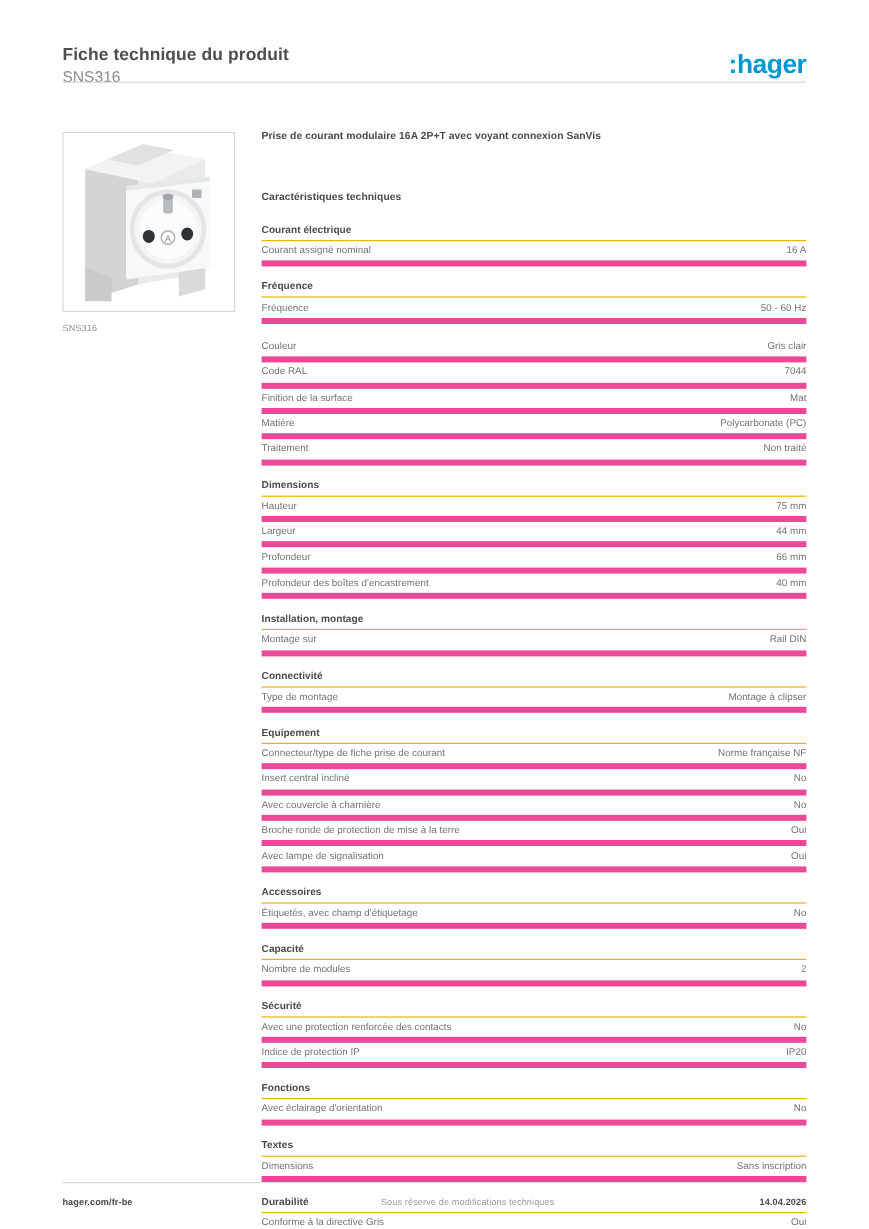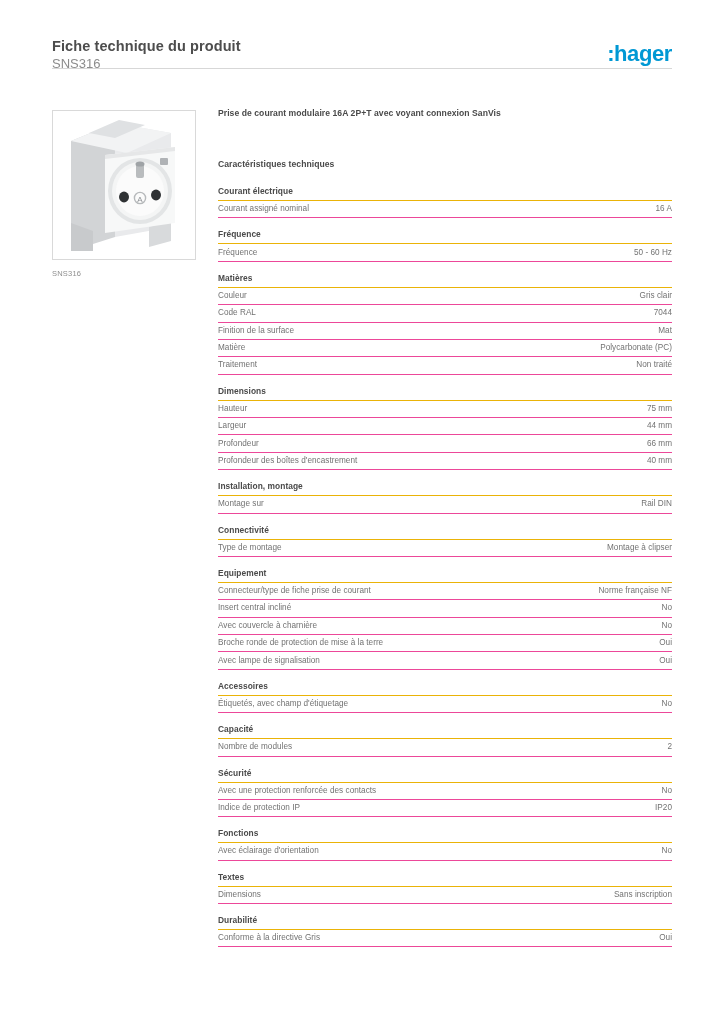--- a/index.html
+++ b/index.html
@@ -131,21 +131,21 @@
     color: #4a4a4a;
     letter-spacing: 0.05px;
     padding-bottom: 3px;
     border-bottom: 1px solid #eab308;
     line-height: 11px;
   }
   .spec-row {
     display: flex;
     justify-content: space-between;
     align-items: baseline;
-    border-bottom: 1px solid #ec4899;
+    border-bottom: 5px solid #ec4899;
     padding: 3.2px 0 3.2px 0;
     line-height: 10px;
   }
   .spec-label {
     font-size: 8.2px;
     color: #727272;
     letter-spacing: 0.02px;
     padding-right: 12px;
   }
   .spec-value {
@@ -256,21 +256,20 @@
             </div>
           </div>
           <div class="spec-group">
             <div class="group-title">Fréquence</div>
             <div class="spec-row">
               <div class="spec-label">Fréquence</div>
               <div class="spec-value">50 - 60 Hz</div>
             </div>
           </div>
           <div class="spec-group">
-            <div class="group-title">Matières</div>
             <div class="spec-row">
               <div class="spec-label">Couleur</div>
               <div class="spec-value">Gris clair</div>
             </div>
             <div class="spec-row">
               <div class="spec-label">Code RAL</div>
               <div class="spec-value">7044</div>
             </div>
             <div class="spec-row">
               <div class="spec-label">Finition de la surface</div>
@@ -385,14 +384,22 @@
             <div class="spec-row">
               <div class="spec-label">Conforme à la directive Gris</div>
               <div class="spec-value">Oui</div>
             </div>
           </div>
         </div>
     </div>
 
   </div>
 
+  <div class="footer">
+    <div class="footer-rule"></div>
+    <div class="footer-row">
+      <div class="footer-left">hager.com/fr-be</div>
+      <div class="footer-center">Sous réserve de modifications techniques</div>
+      <div class="footer-right">14.04.2026</div>
+    </div>
+  </div>
 
 </div>
 
 </body></html>

